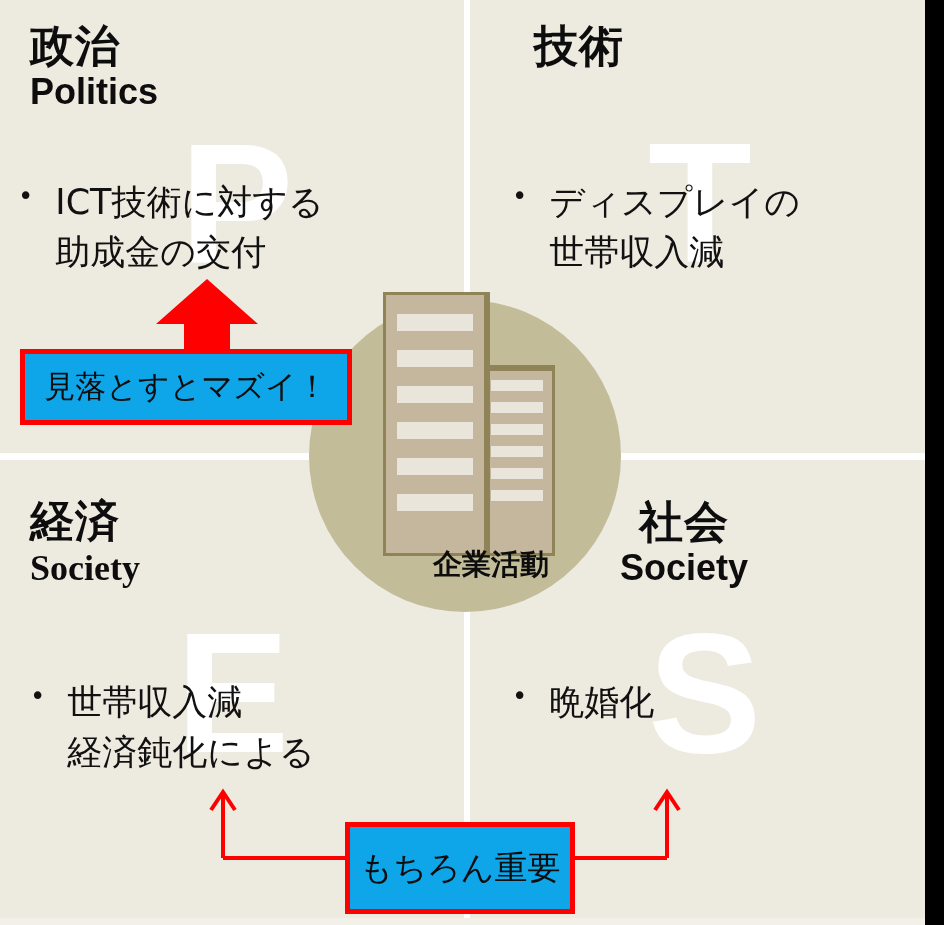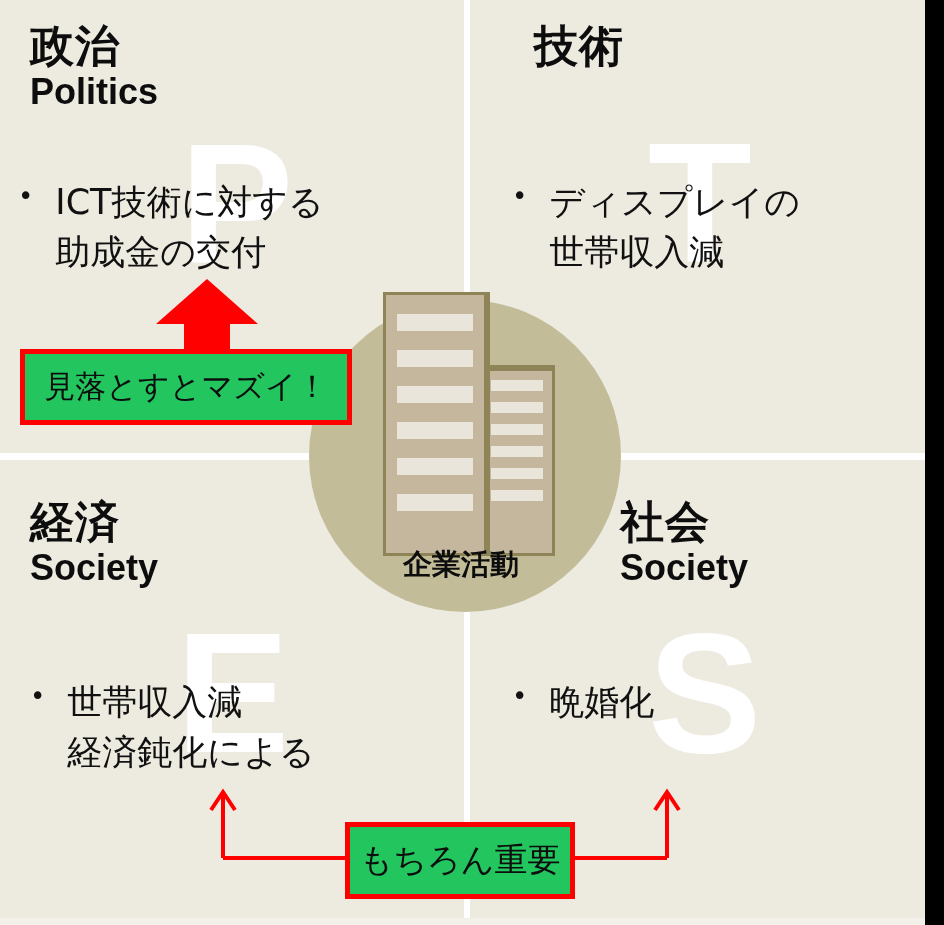--- a/index.html
+++ b/index.html
@@ -78,22 +78,22 @@
   .head .en{
     display:block;
     font-size:36px;
     font-weight:bold;
     color:#0D0D0D;
     margin-top:3px;
     letter-spacing:0px;
   }
   .head-tl{left:30px;top:22px;}
   .head-tr{left:534px;top:22px;}
-  .head-bl{left:30px;top:498px;}
-  .head-br{left:620px;top:498px;}
+  .head-bl{left:30px;top:498px;font-family:Liberation Serif, serif;}
+  .head-br{left:620px;top:498px;text-align:center;}
 
   .bullet-block{
     position:absolute;
     z-index:3;
     display:flex;
     align-items:flex-start;
     color:#111111;
     font-size:35px;
     line-height:1.42;
     font-family:"DejaVu Sans","Liberation Sans",sans-serif;
@@ -122,57 +122,57 @@
     z-index:2;
   }
   .building{
     position:absolute;
     left:383px;top:292px;
     width:172px;height:264px;
     z-index:4;
   }
   .bld-label{
     position:absolute;
-    left:346px;top:545px;
+    left:376px;top:545px;
     width:230px;
     text-align:center;
     font-size:29px;
     font-weight:bold;
     color:#0D0D0D;
     z-index:5;
     font-family:"Liberation Sans","DejaVu Sans",sans-serif;
   }
 
   
   .arrow-up-big{
     position:absolute;
     left:152px;top:277px;
     width:110px;height:82px;
     z-index:6;
   }
   .callout{
     position:absolute;
-    background:#22c55e;
+    background:#0ea5e9;
     border:5px solid #FF0000;
     z-index:7;
     display:flex;
     align-items:center;
     justify-content:center;
     box-sizing:border-box;
     font-family:"DejaVu Sans","Liberation Sans",sans-serif;
     color:#0D0D0D;
   }
   .callout-top{
     left:20px;top:349px;
     width:332px;height:76px;
     font-size:31px;
   }
   .callout-bottom{
     left:345px;top:822px;
-    width:230px;height:77px;
+    width:230px;height:92px;
     font-size:33px;
   }
   .branch-arrows{
     position:absolute;
     left:195px;top:786px;
     width:500px;height:85px;
     z-index:6;
   }
 </style>
 </head>

